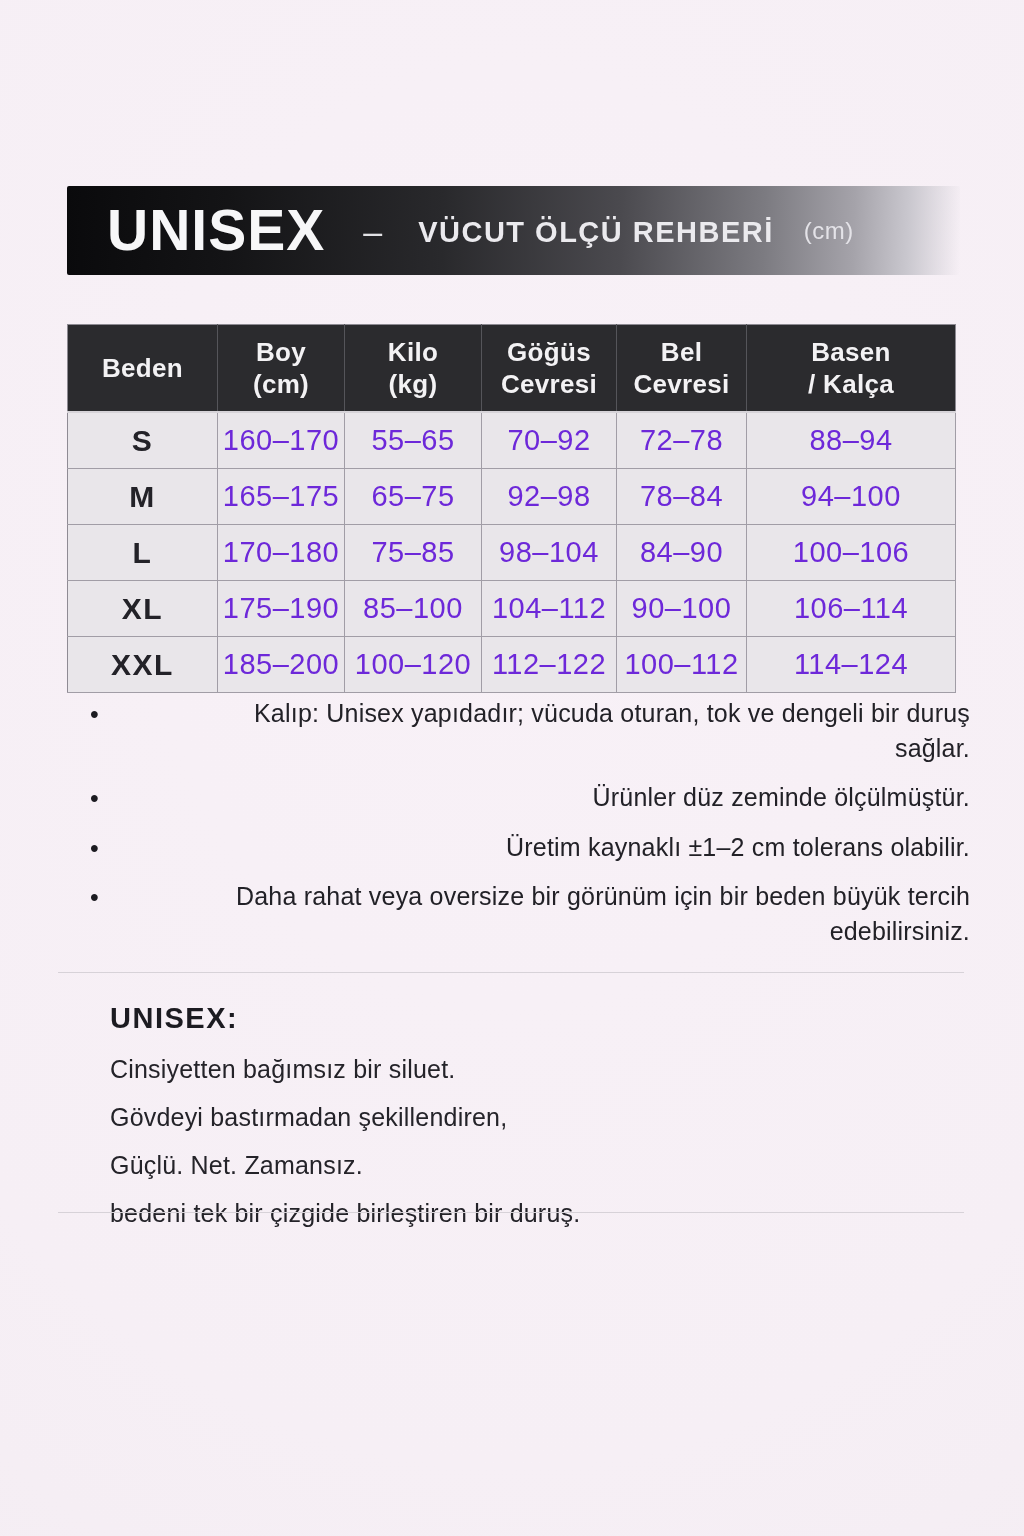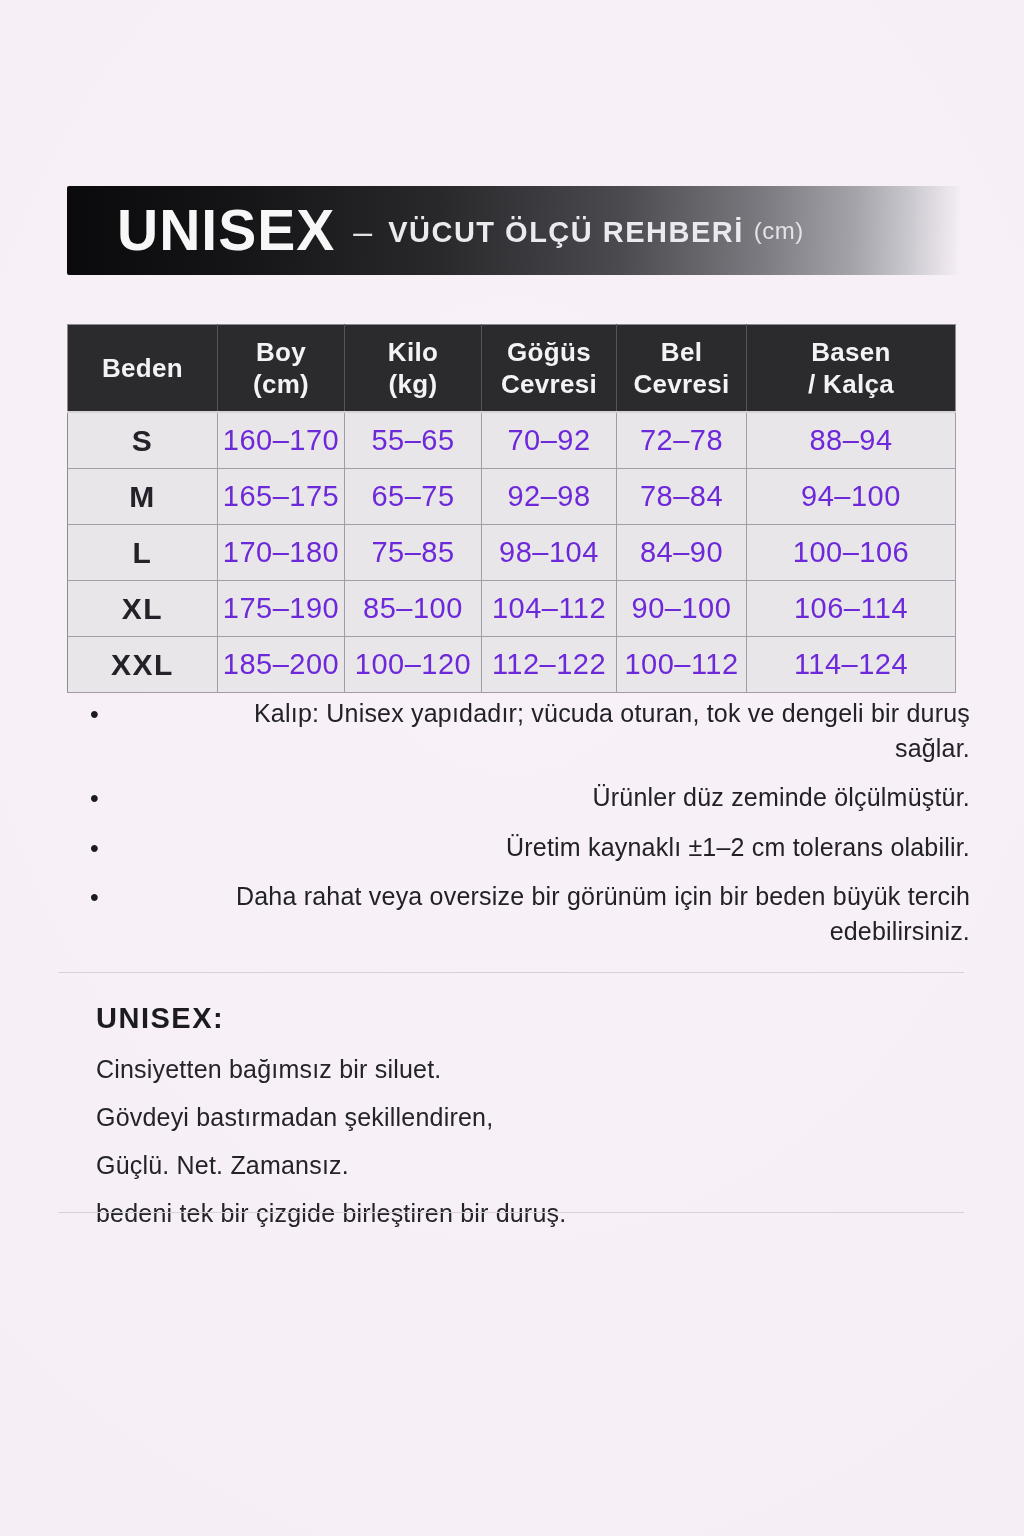--- a/index.html
+++ b/index.html
@@ -11,25 +11,26 @@
     position:relative;
     width:1024px; height:1536px;
     margin:0 auto;
     background: radial-gradient(130% 110% at 50% 35%, #f8f1f7 0%, #f6eff5 55%, #f2ebf1 100%);
     overflow:hidden;
   }
 
   
   .banner {
     position:absolute; left:67px; top:186px; width:893px; height:89px;
-    display:flex; align-items:center; padding-left:50px; box-sizing:border-box;
+    display:flex; align-items:center; padding-left:40px; box-sizing:border-box;
     background: linear-gradient(92deg,
       #0a0a0c 0%, #141416 18%, #29292c 42%, #4b4a4f 62%,
       #7c7b81 78%, #a5a3aa 88%, #c9c7ce 94%, rgba(246,239,245,0) 100%);
     border-radius:2px;
+    gap:20px;
   }
   .banner-title {
     font-size:57px; font-weight:800; letter-spacing:1px;
     color:#f7f7f8; line-height:1;
   }
   .banner-dash {
     font-size:34px; font-weight:400; color:#e2e1e5;
     margin:0 16px 0 18px; line-height:1;
   }
   .banner-subtitle {
@@ -84,21 +85,21 @@
 
   
   .divider {
     position:absolute; left:58px; width:906px; height:1px;
     background:#d7d2d8;
   }
   .divider-1 { top:972px; }
   .divider-2 { top:1212px; }
 
   
-  .desc { position:absolute; left:96px; top:1002px; width:860px; }
+  .desc { position:absolute; left:110px; top:1002px; width:860px; }
   .desc-heading {
     font-size:29px; font-weight:800; letter-spacing:1.5px;
     color:#1c1b21; margin:0 0 22px 0;
   }
   .desc-line {
     font-size:25px; color:#242329; line-height:1.0;
     margin:0 0 23px 0; letter-spacing:0.2px;
   }
 </style>
 </head>

